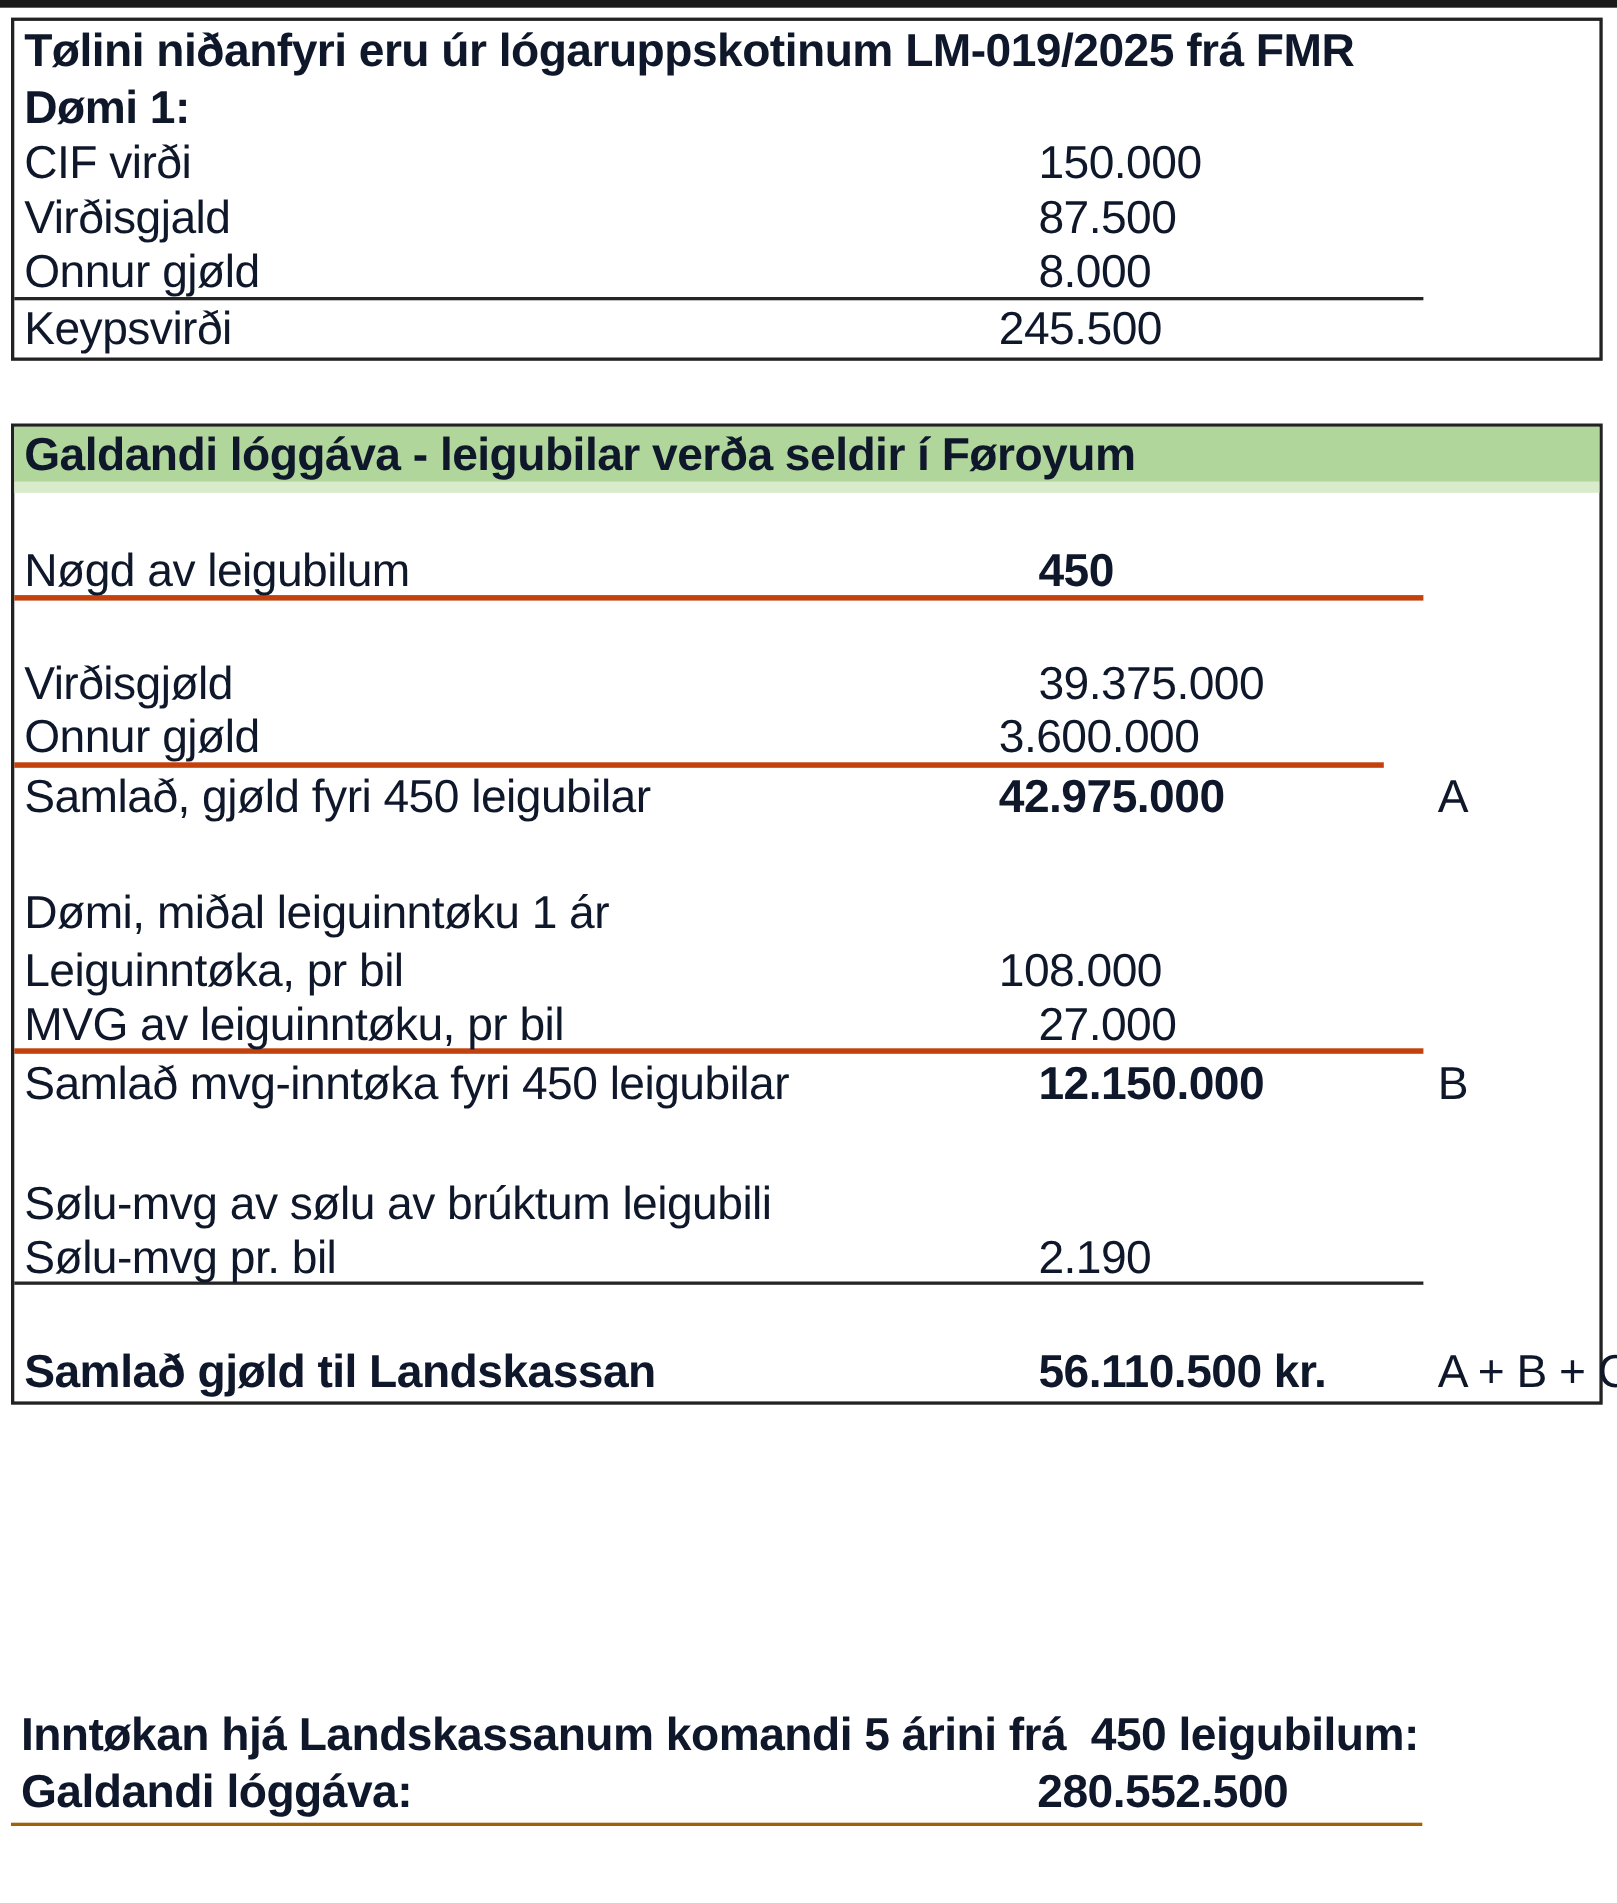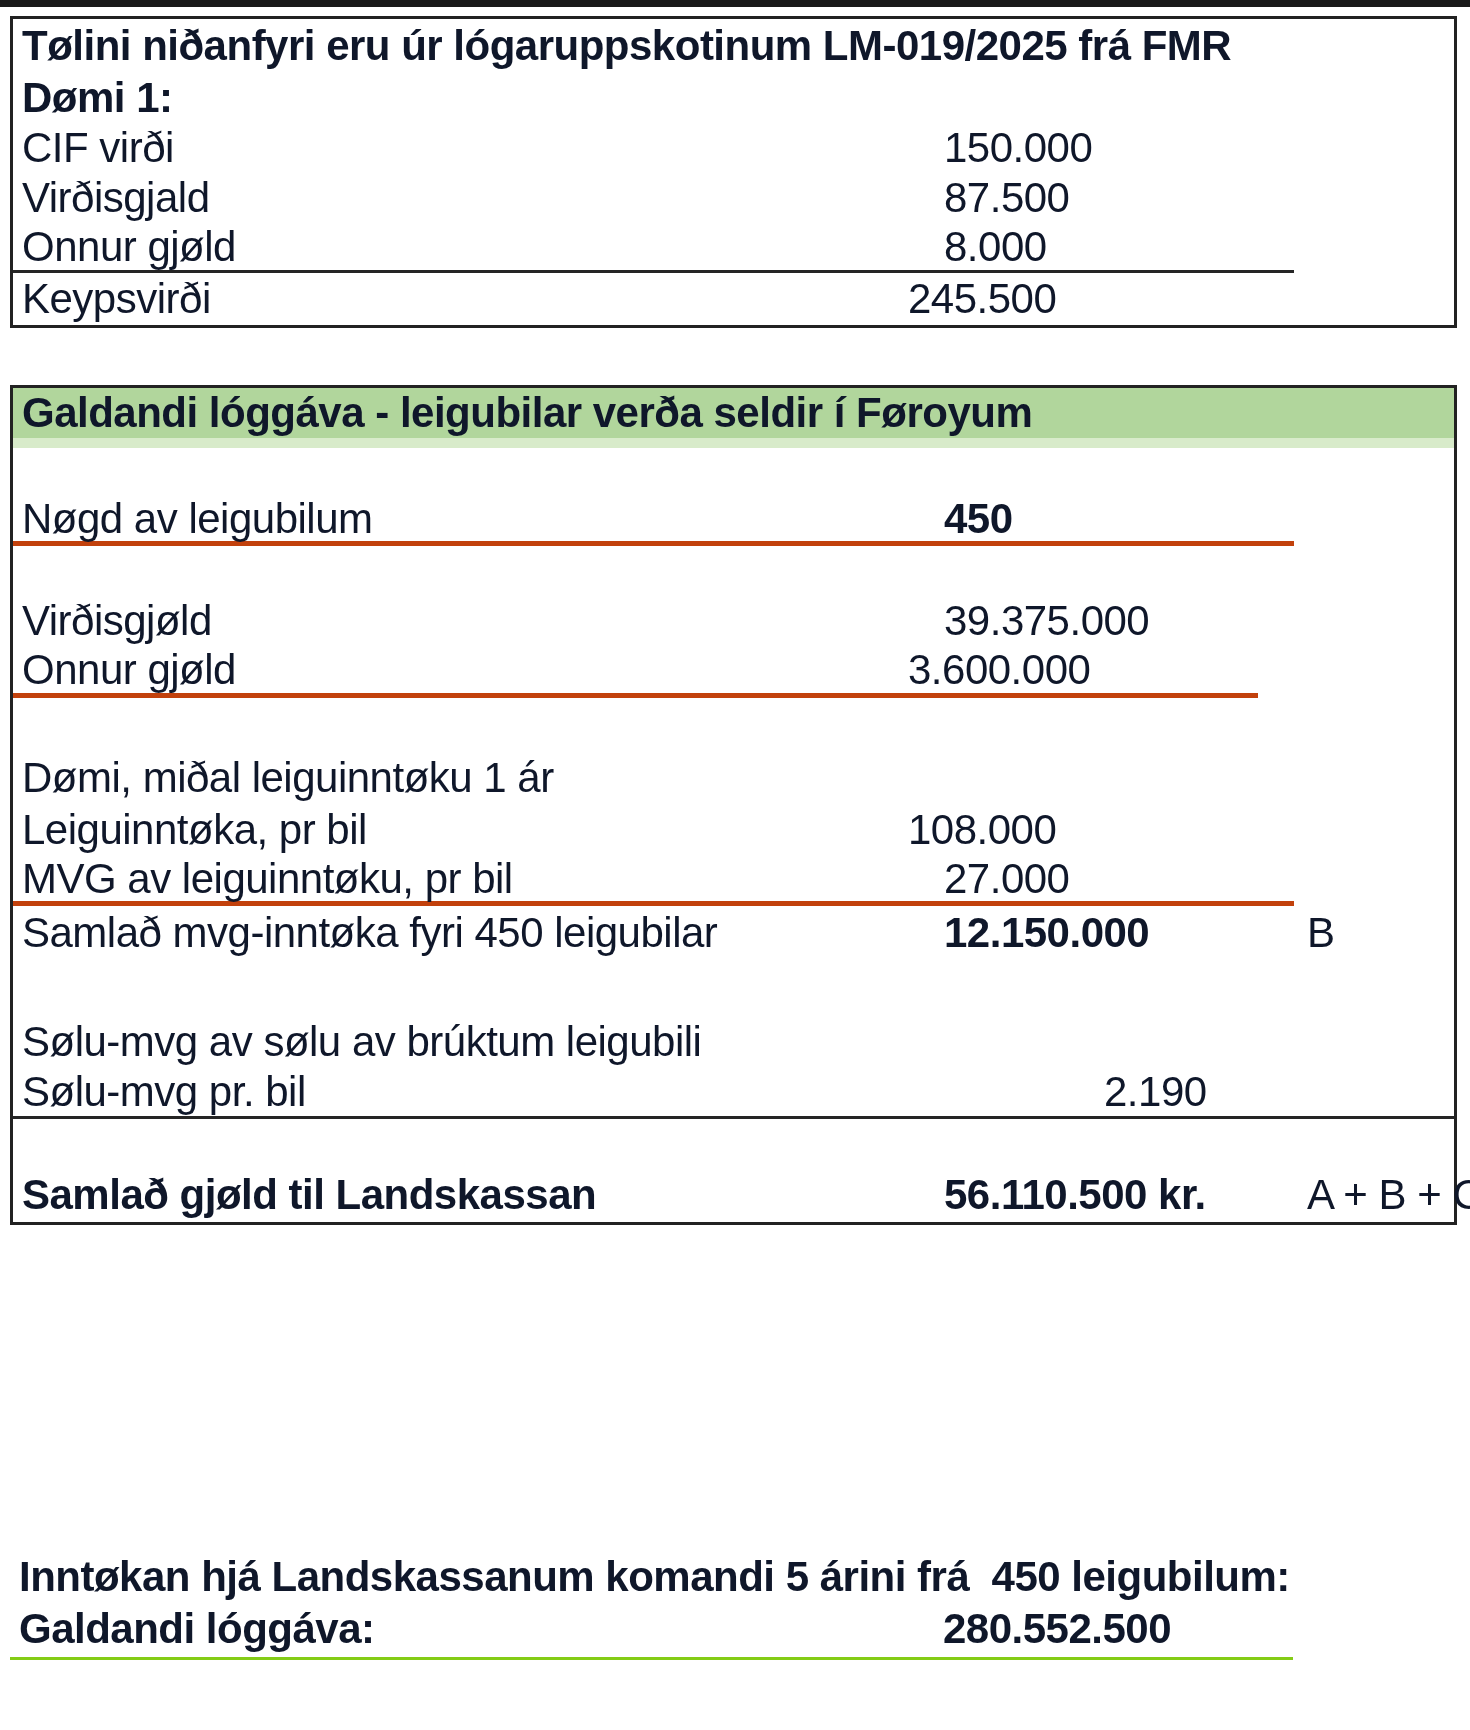--- a/index.html
+++ b/index.html
@@ -26,30 +26,30 @@
   .tbl1{top:16px;}
   .tbl2{top:385px;}
   .row{display:flex;align-items:stretch;}
   .cells{
     flex:1;display:flex;align-items:center;min-width:0;
   }
   .lbl{flex:1;padding-left:9px;white-space:nowrap;overflow:hidden;}
   .val{width:330px;padding-right:20px;white-space:nowrap;}
   .note{width:160px;display:flex;align-items:center;padding-left:13px;box-sizing:border-box;white-space:nowrap;}
   .b{font-weight:bold;}
-  .h50{height:50px;} .h52{height:52px;gap:36px;} .h54{height:54px;} .h48{height:48px;flex-direction:column;} .h56{height:56px;} .h10{height:10px;}
+  .h50{height:50px;} .h52{height:52px;gap:36px;} .h54{height:54px;} .h48{height:48px;} .h56{height:56px;} .h10{height:10px;}
   .u3 .cells{border-bottom:3px solid #252525;}
   .u4 .cells{border-bottom:5px solid #c2410c;}
   .green{background:#b1d69c;}
   .green-strip{background:#d8ebca;}
   .summary{
     position:absolute;left:10px;top:1553px;width:1283px;
   }
   .summary .row{height:52px;}
-  .summary .rule{border-bottom:3px solid #84cc16;}
+  .summary .rule{border-bottom:3px solid #a16207;}
   .pre{white-space:pre;}
 </style>
 </head>
 <body>
 
 <div class="canvas">
 
   <div class="top-strip"></div>
 
   <div class="tbl tbl1">
@@ -124,20 +124,27 @@
       </div>
       <div class="note"></div>
     </div>
     <div class="row h52 u4">
       <div class="cells">
         <div class="lbl">Onnur gjøld</div>
         <div class="val">3.600.000</div>
       </div>
       <div class="note"></div>
     </div>
+    <div class="row h52">
+      <div class="cells">
+        <div class="lbl">Samlað, gjøld fyri 450 leigubilar</div>
+        <div class="val b">42.975.000</div>
+      </div>
+      <div class="note">A</div>
+    </div>
 
     <div class="row h54"></div>
 
     <div class="row h52">
       <div class="cells">
           <div class="lbl">Dømi, miðal leiguinntøku 1 ár</div>
         </div>
       <div class="note"></div>
     </div>
     <div class="row h52">

